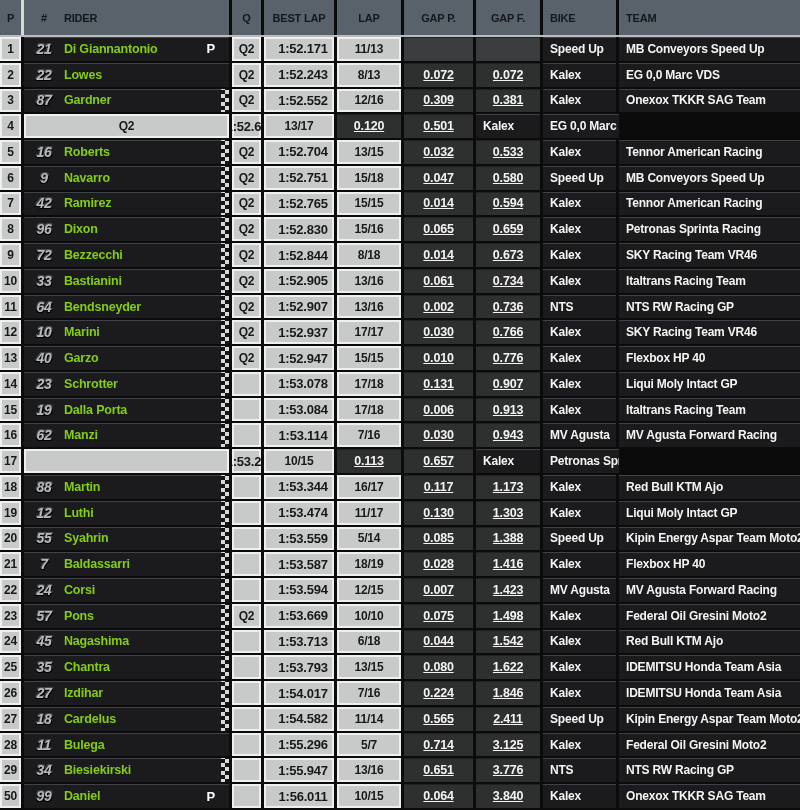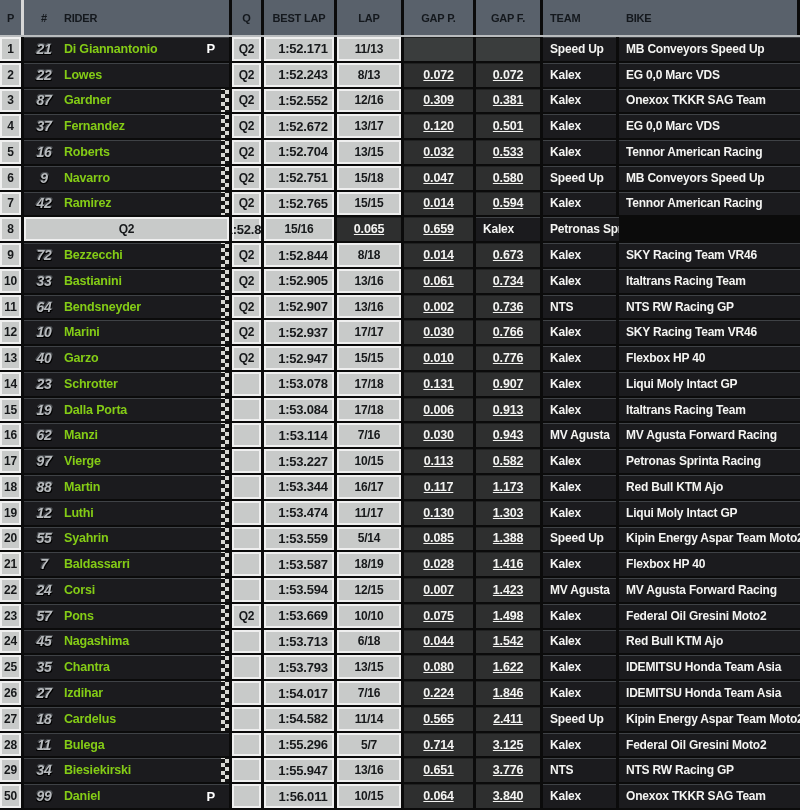--- a/index.html
+++ b/index.html
@@ -50,22 +50,22 @@
     <div class="cell p-h">P</div>
     <div class="cell riderh">
       <span class="numh">#</span>
       <span>RIDER</span>
     </div>
     <div class="cell">Q</div>
     <div class="cell">BEST LAP</div>
     <div class="cell">LAP</div>
     <div class="cell">GAP P.</div>
     <div class="cell">GAP F.</div>
+    <div class="cell leftpad">BIKE</div>
     <div class="cell leftpad team">TEAM</div>
-    <div class="cell leftpad">BIKE</div>
   </div>
   <div id="rows">
       <div class="row">
         <div class="cell light">1</div>
         <div class="cell dark rider">
           <span class="num">21</span>
           <span class="name">Di Giannantonio</span>
           <span class="ind">P</span>
         </div>
         <div class="cell light">Q2</div>
@@ -100,25 +100,20 @@
         <div class="cell light">Q2</div>
         <div class="cell light best">1:52.552</div>
         <div class="cell light">12/16</div>
         <div class="cell gapc">0.309</div>
         <div class="cell gapc">0.381</div>
         <div class="cell dark leftpad">Kalex</div>
         <div class="cell dark leftpad team">Onexox TKKR SAG Team</div>
       </div>
       <div class="row">
         <div class="cell light">4</div>
-        <div class="cell dark rider">
-          <span class="num">37</span>
-          <span class="name">Fernandez</span>
-          <span class="checker"></span>
-        </div>
         <div class="cell light">Q2</div>
         <div class="cell light best">1:52.672</div>
         <div class="cell light">13/17</div>
         <div class="cell gapc">0.120</div>
         <div class="cell gapc">0.501</div>
         <div class="cell dark leftpad">Kalex</div>
         <div class="cell dark leftpad team">EG 0,0 Marc VDS</div>
       </div>
       <div class="row">
         <div class="cell light">5</div>
@@ -160,20 +155,25 @@
         <div class="cell light">Q2</div>
         <div class="cell light best">1:52.765</div>
         <div class="cell light">15/15</div>
         <div class="cell gapc">0.014</div>
         <div class="cell gapc">0.594</div>
         <div class="cell dark leftpad">Kalex</div>
         <div class="cell dark leftpad team">Tennor American Racing</div>
       </div>
       <div class="row">
         <div class="cell light">8</div>
+        <div class="cell dark rider">
+          <span class="num">96</span>
+          <span class="name">Dixon</span>
+          <span class="checker"></span>
+        </div>
         <div class="cell light">Q2</div>
         <div class="cell light best">1:52.830</div>
         <div class="cell light">15/16</div>
         <div class="cell gapc">0.065</div>
         <div class="cell gapc">0.659</div>
         <div class="cell dark leftpad">Kalex</div>
         <div class="cell dark leftpad team">Petronas Sprinta Racing</div>
       </div>
       <div class="row">
         <div class="cell light">9</div>
@@ -290,30 +290,25 @@
         <div class="cell light"></div>
         <div class="cell light best">1:53.114</div>
         <div class="cell light">7/16</div>
         <div class="cell gapc">0.030</div>
         <div class="cell gapc">0.943</div>
         <div class="cell dark leftpad">MV Agusta</div>
         <div class="cell dark leftpad team">MV Agusta Forward Racing</div>
       </div>
       <div class="row">
         <div class="cell light">17</div>
-        <div class="cell dark rider">
-          <span class="num">97</span>
-          <span class="name">Vierge</span>
-          <span class="checker"></span>
-        </div>
         <div class="cell light"></div>
         <div class="cell light best">1:53.227</div>
         <div class="cell light">10/15</div>
         <div class="cell gapc">0.113</div>
-        <div class="cell gapc">0.582</div>
+        <div class="cell gapc">0.657</div>
         <div class="cell dark leftpad">Kalex</div>
         <div class="cell dark leftpad team">Petronas Sprinta Racing</div>
       </div>
       <div class="row">
         <div class="cell light">18</div>
         <div class="cell dark rider">
           <span class="num">88</span>
           <span class="name">Martin</span>
           <span class="checker"></span>
         </div>

